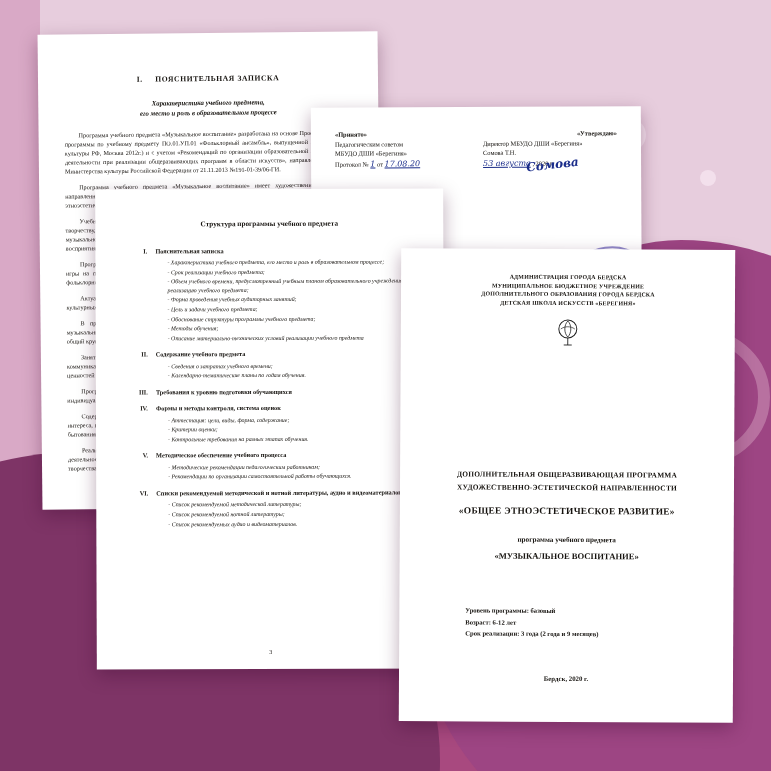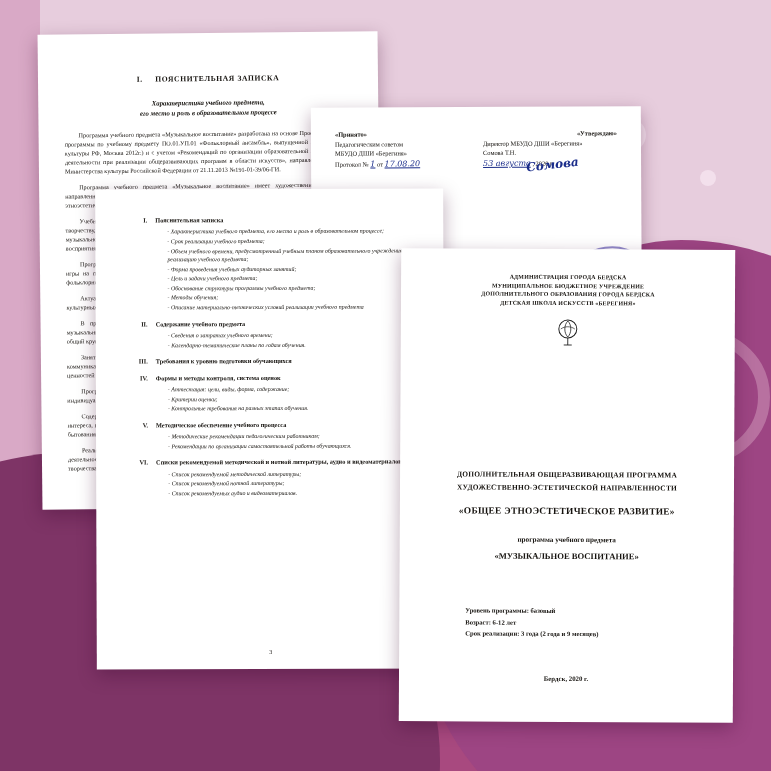--- a/index.html
+++ b/index.html
@@ -238,20 +238,21 @@
     </div>
 
     <div class="sig-blue" style="left:215px;top:51px;font-size:12px;transform:rotate(-6deg);">Сомова</div>
     <div class="stamp">
       <div class="stamp-txt">МБУДО ДШИ «БЕРЕГИНЯ» г. БЕРДСК</div>
     </div>
   </div>
 
   <div class="page" id="page-structure">
     <div class="pad">
+      <h2>Структура программы учебного предмета</h2>
 
       <div class="toc-block">
         <div class="toc-item">
           <span class="toc-num">I.</span>
           <span class="toc-title">Пояснительная записка</span>
         </div>
         <div class="toc-sub">- Характеристика учебного предмета, его место и роль в образовательном процессе;</div>
         <div class="toc-sub">- Срок реализации учебного предмета;</div>
         <div class="toc-sub">- Объем учебного времени, предусмотренный учебным планом образовательного учреждения на реализацию учебного предмета;</div>
         <div class="toc-sub">- Форма проведения учебных аудиторных занятий;</div>

